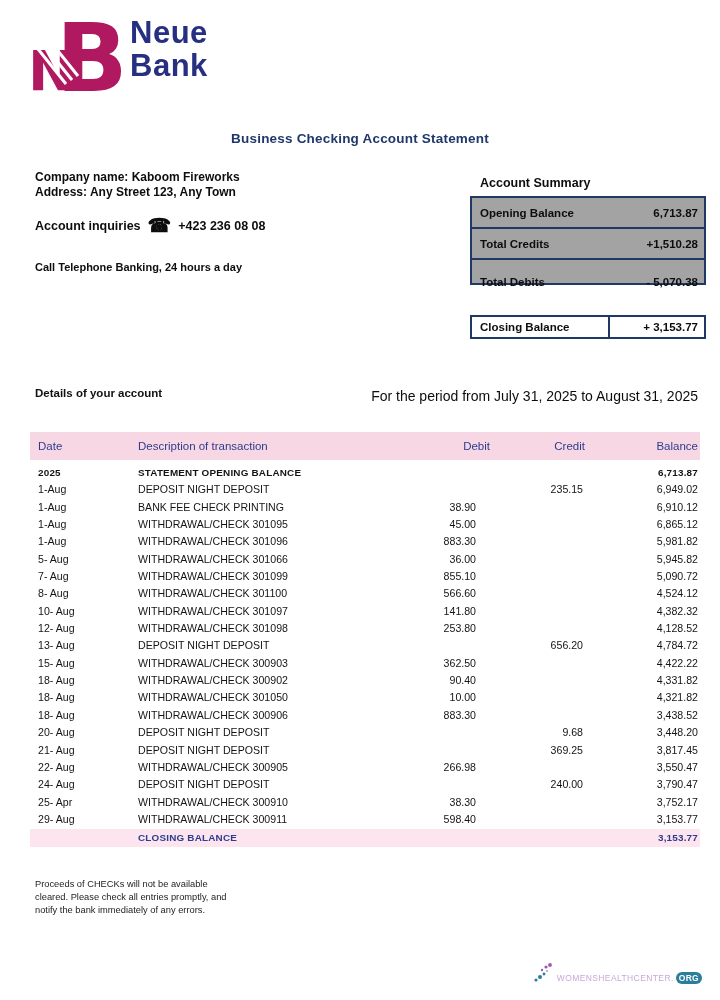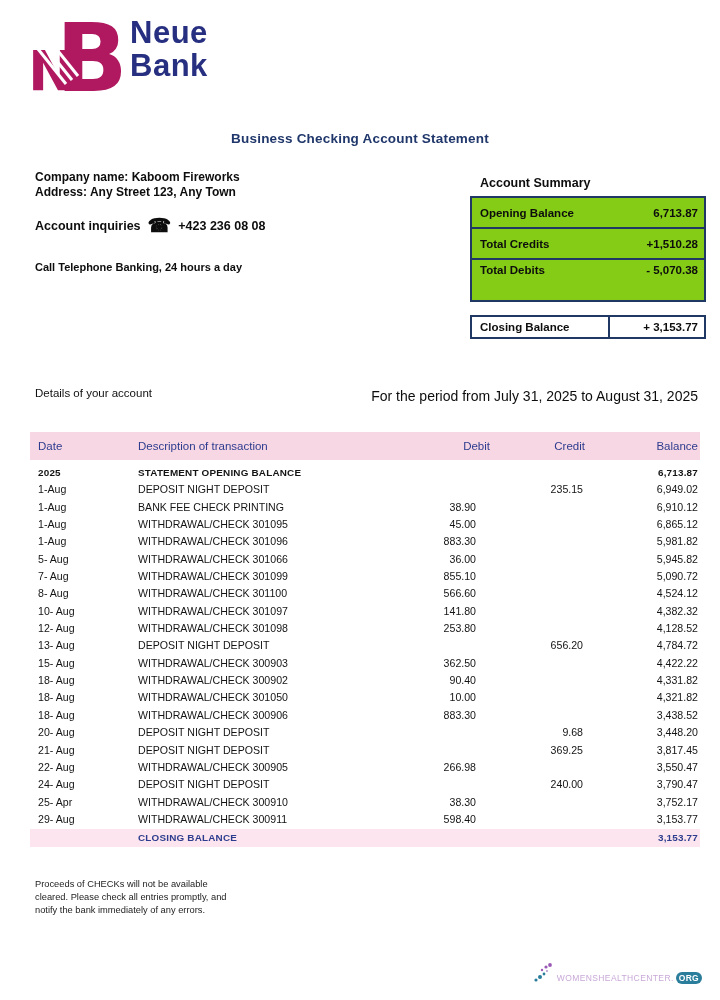--- a/index.html
+++ b/index.html
@@ -36,43 +36,43 @@
     position:absolute; left:35px; top:261px;
     font-weight:bold; font-size:11px; color:#0d0d0d;
   }
   
   .summary-heading {
     position:absolute; left:480px; top:176px;
     font-weight:bold; font-size:12.5px; color:#0d0d0d;
   }
   .summary-table {
     position:absolute; left:470px; top:196px; width:236px;
-    border:2px solid #1f3864; background:#84cc16;
+    border:2px solid #1f3864; background:#a3a3a3;
   }
   .sum-row {
     display:flex; justify-content:space-between; align-items:center;
     height:31px; padding:0 6px 0 8px;
     border-bottom:2px solid #1f3864;
     font-weight:bold; font-size:11.5px; color:#0d0d0d;
   }
-  .sum-row:last-child { border-bottom:none; height:40px; align-items:flex-start; padding-top:4px; }
+  .sum-row:last-child { border-bottom:none; height:23px; align-items:flex-start; padding-top:16px; }
   .closing-box {
     position:absolute; left:470px; top:315px; width:236px; height:24px;
     border:2px solid #1f3864; display:flex; background:#fff;
   }
   .closing-box .cb-label {
     width:138px; border-right:2px solid #1f3864; display:flex; align-items:center;
     padding-left:8px; font-weight:bold; font-size:11.5px; color:#0d0d0d;
   }
   .closing-box .cb-value {
     flex:1; display:flex; align-items:center; justify-content:flex-end;
     padding-right:6px; font-weight:bold; font-size:11.5px; color:#0d0d0d;
   }
   
-  .details-heading { position:absolute; left:35px; top:387px; font-weight:normal; font-size:11.5px; }
+  .details-heading { position:absolute; left:35px; top:387px; font-weight:bold; font-size:11.5px; }
   .period { position:absolute; right:22px; top:388px; font-size:14px; color:#0d0d0d; }
   
   .tx-grid { display:grid; grid-template-columns:100px 250px 102px 95px 113px; padding-left:8px; }
   .tx-header {
     position:absolute; left:30px; top:432px; width:670px; height:28px;
     background:#f8d7e4; align-items:center;
     font-weight:normal; font-size:11.5px; color:#2d3c8e;
   }
   .tx-rows { position:absolute; left:30px; top:464px; width:670px; }
   .tx-row { height:17.35px; line-height:17.35px; font-size:10.6px; color:#141414; }

